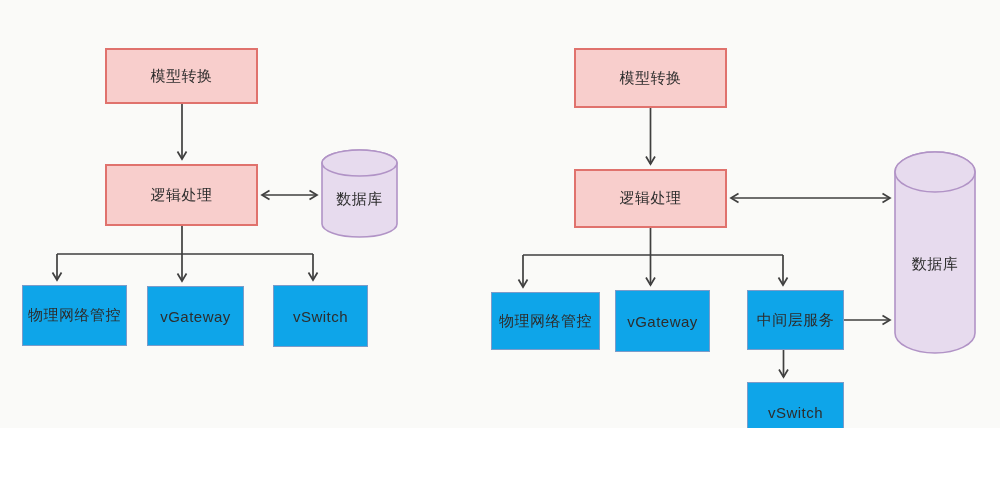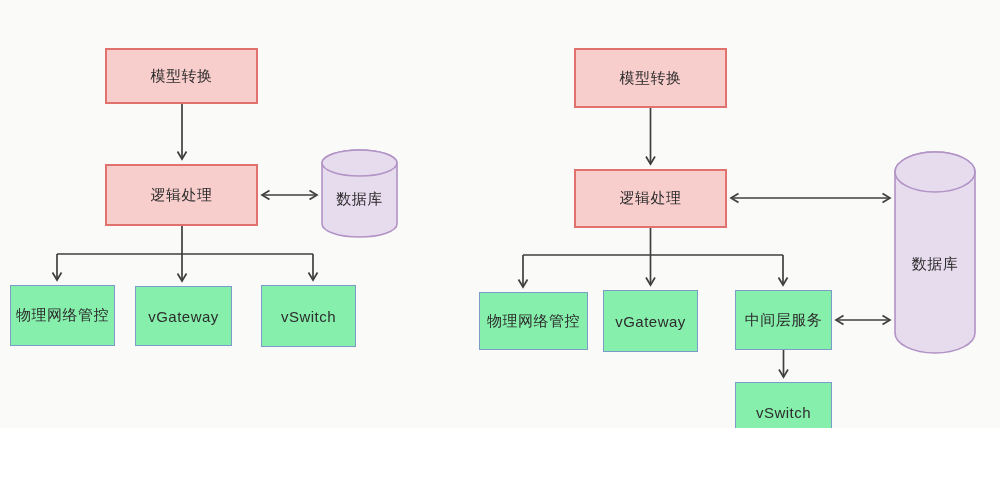--- a/index.html
+++ b/index.html
@@ -24,22 +24,23 @@
     font-size: 15px;
     color: #2d2d2d;
     letter-spacing: 0.5px;
     text-align: center;
   }
   .node-pink {
     background: #f8cecc;
     border: 2px solid #e0726d;
   }
   .node-blue {
-    background: #86efac;
+    background: #0ea5e9;
     border: 1.5px solid #7b9bc9;
+    margin-left: 12px;
   }
   .db-label {
     position: absolute;
     display: flex;
     justify-content: center;
     font-size: 15px;
     color: #2d2d2d;
     letter-spacing: 0.5px;
   }
   .caption {

